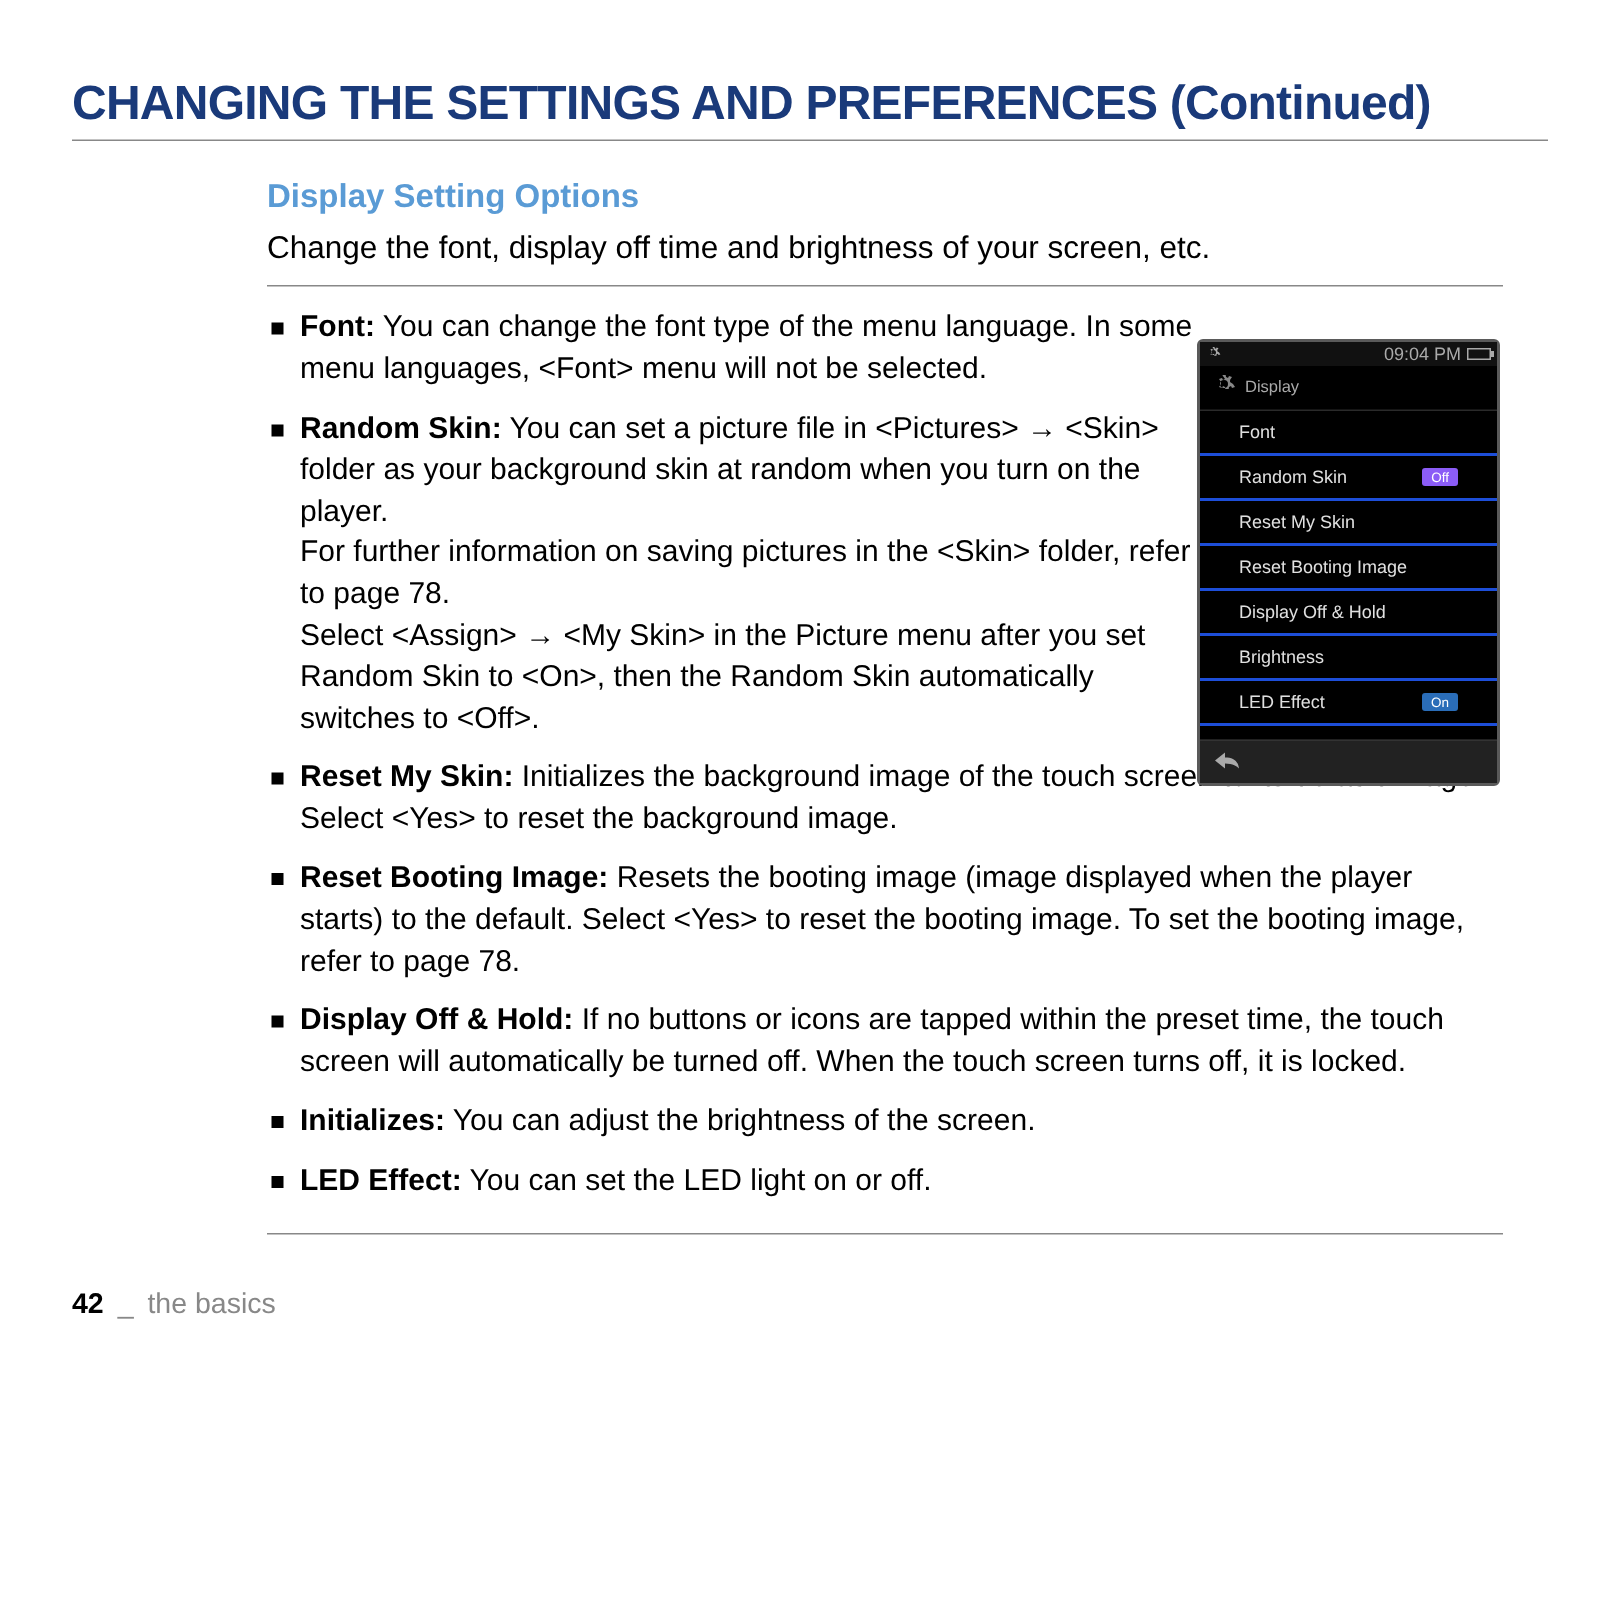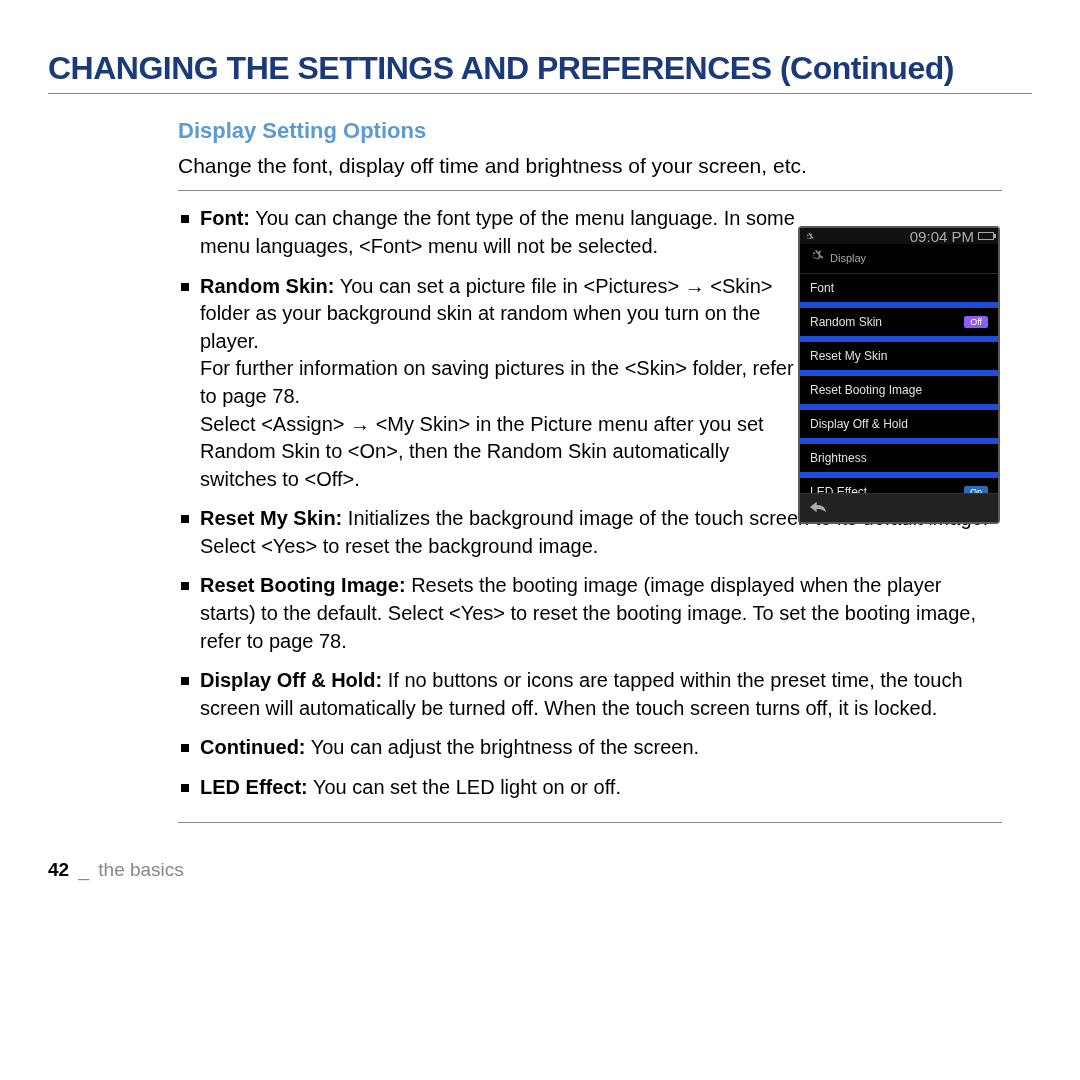--- a/index.html
+++ b/index.html
@@ -92,21 +92,21 @@
     color: #d0d0d0;
     font-size: 12px;
   }
   .dev-statusbar {
     display: flex;
     justify-content: space-between;
     align-items: center;
     height: 16px;
     padding: 0 4px;
     background: #111;
-    font-size: 15px;
+    font-size: 12px;
     color: #aaa;
   }
   .dev-statusbar .gear-svg {
     width: 10px;
     height: 10px;
     fill: #aaa;
   }
   .dev-statusbar .right {
     display: flex;
     align-items: center;
@@ -143,22 +143,22 @@
     font-size: 11px;
     color: #aaa;
   }
   .dev-list {
     padding: 0;
   }
   .dev-item {
     display: flex;
     justify-content: space-between;
     align-items: center;
-    padding: 7px 10px;
-    border-bottom: 6px solid #1d4ed8;
+    padding: 7px 26px;
+    border-bottom: 2px solid #1d4ed8;
     font-size: 12px;
     color: #e0e0e0;
   }
   .dev-badge {
     font-size: 9px;
     padding: 1px 6px;
     border-radius: 2px;
     color: #fff;
   }
   .dev-badge.off {
@@ -229,21 +229,21 @@
       <li>
         <span class="label">Reset My Skin:</span><span> Initializes the background image of the touch screen to its default image. Select &lt;Yes&gt; to reset the background image.</span>
       </li>
       <li>
         <span class="label">Reset Booting Image:</span><span> Resets the booting image (image displayed when the player starts) to the default. Select &lt;Yes&gt; to reset the booting image. To set the booting image, refer to page 78.</span>
       </li>
       <li>
         <span class="label">Display Off &amp; Hold:</span><span> If no buttons or icons are tapped within the preset time, the touch screen will automatically be turned off. When the touch screen turns off, it is locked.</span>
       </li>
       <li>
-        <span class="label">Continued:</span><span> You can adjust the brightness of the screen.</span>
+        <span class="label">Initializes:</span><span> You can adjust the brightness of the screen.</span>
       </li>
       <li>
         <span class="label">LED Effect:</span><span> You can set the LED light on or off.</span>
       </li>
     </ul>
 
     <hr class="rule bottom">
   </div>
 
   <div class="device">

